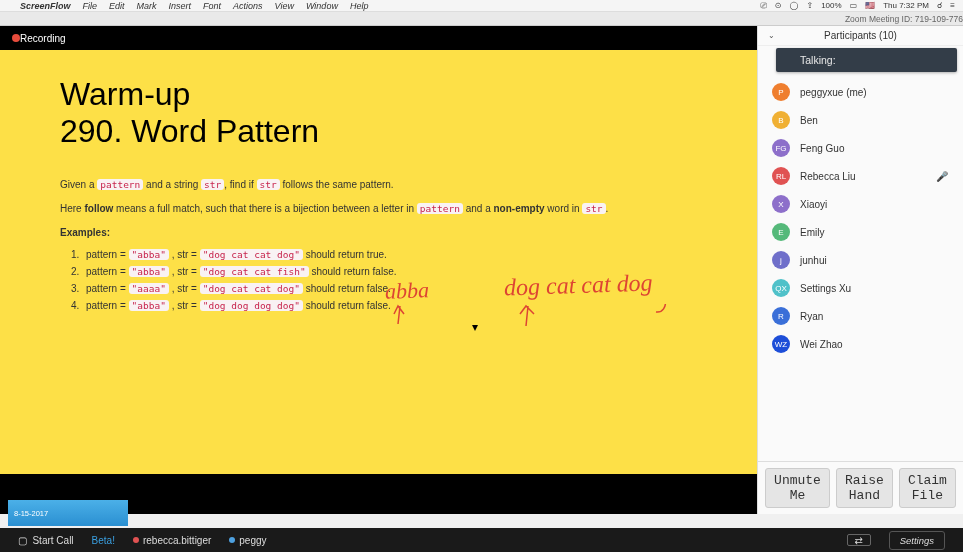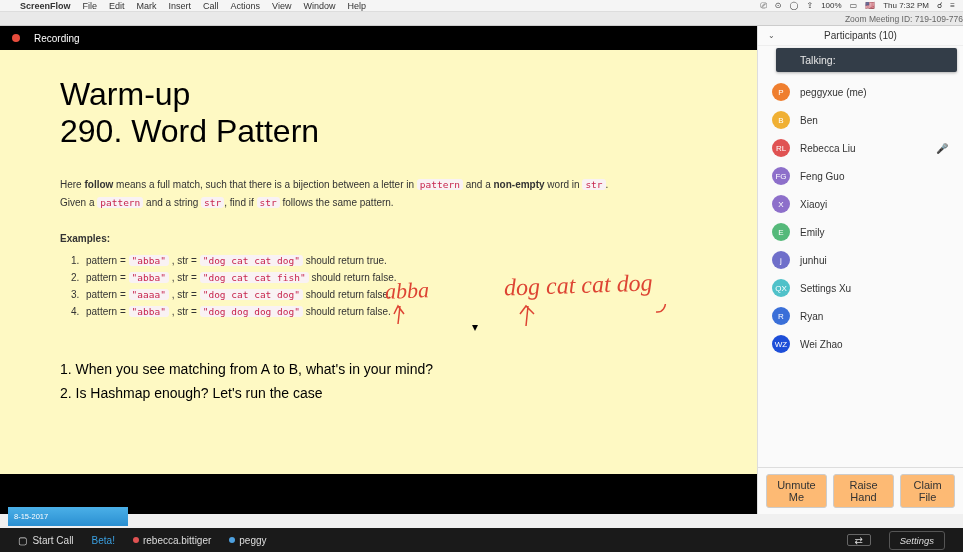--- a/index.html
+++ b/index.html
@@ -1,58 +1,58 @@
 <!DOCTYPE html>
 <html><head>
 <meta charset="utf-8">
 <style>
 * { margin: 0; padding: 0; box-sizing: border-box; }
 body { font-family: -apple-system, BlinkMacSystemFont, "Helvetica Neue", sans-serif; width: 963px; height: 552px; background: #f0f0f0; overflow: hidden; }
 
 
 .menubar { height: 12px; background: #f5f5f5; display: flex; align-items: center; padding: 0 8px; font-size: 9px; color: #333; justify-content: space-between; border-bottom: 1px solid #ddd; }
-.menubar-left { display: flex; gap: 12px; align-items: center; }
+.menubar-left { display: flex; gap: 12px; align-items: center; font-style: italic; }
 .menubar-left .apple { font-size: 10px; }
 .menubar-left .appname { font-weight: 600; }
 .menubar-right { display: flex; gap: 8px; align-items: center; font-size: 8px; }
 .menubar-right span { white-space: nowrap; }
 
 
 .titlebar { height: 14px; background: #e9e9e9; text-align: right; font-size: 8.5px; color: #666; line-height: 14px; border-bottom: 1px solid #ccc; }
 
 
 .main { display: flex; height: 488px; background: #fff; }
 .videoarea { flex: 1; display: flex; flex-direction: column; background: #000; min-width: 0; }
-.rec-bar { height: 24px; color: #fff; display: flex; align-items: center; padding: 0 12px; font-size: 10px; gap: 14px; }
+.rec-bar { height: 24px; color: #fff; display: flex; align-items: center; padding: 0 12px; font-size: 10px; gap: 0; }
 .rec-dot { width: 8px; height: 8px; background: #e74c3c; border-radius: 50%; }
-.slide { flex: 1; background: #fef9c3; margin:0; padding: 26px 60px 18px 60px; position: relative; overflow: hidden; }
+.slide { flex: 1; background: #fde047; margin:0; padding: 26px 60px 18px 60px; position: relative; overflow: hidden; }
 .slide h1 { font-size: 32px; font-weight: 400; color: #000; line-height: 1.15; margin-bottom: 26px; font-family: "Helvetica Neue", sans-serif; }
 .slide .desc { font-size: 10px; color: #333; line-height: 1.8; font-family: Helvetica, Arial, sans-serif; }
 .slide .desc .code { color: #c7254e; background: #f9f2f4; padding: 0 3px; border-radius: 3px; font-family: Menlo,Monaco,monospace; font-size: 9.5px; }
 .slide .desc .str { color: #c7254e; background: #f9f2f4; padding: 0 3px; border-radius: 3px; font-family: Menlo,Monaco,monospace; font-size: 9.5px; }
 .slide .desc strong { font-weight: 700; }
 .slide ol { font-size: 10px; color: #333; margin-left: 22px; margin-top: 4px; line-height: 1.7; font-family: Helvetica,Arial,sans-serif;}
 .slide ol li { padding-left: 4px; }
 .annot { position: absolute; font-family: "Comic Sans MS", cursive; color: #d43; font-size: 22px; font-style: italic; transform: rotate(-2deg); }
 .followups { margin-top: 38px; font-size: 14px; font-weight: 400; color: #000; line-height: 1.7; }
 .blackbar { height: 40px; background: #000; }
 
 .sidebar { width: 206px; background: #fafafa; border-left: 1px solid #ddd; display: flex; flex-direction: column; }
 .part-header { height: 20px; font-size: 10px; text-align: center; line-height: 20px; color: #333; position: relative; border-bottom: 1px solid #eee; }
 .part-header .chev { position: absolute; left: 10px; font-size: 8px; color: #555; }
 .talking { background: #333d48; color: #e8e8e8; font-size: 10.5px; padding: 6px 24px; margin: 2px 6px 6px 18px; border-radius: 2px; box-shadow: 0 1px 3px rgba(0,0,0,.3); }
 .plist { flex: 1; overflow-y: auto; }
 .prow { display: flex; align-items: center; padding: 5px 14px; font-size: 10px; color: #333; gap: 10px; }
 .avatar { width: 18px; height: 18px; border-radius: 50%; display: flex; align-items: center; justify-content: center; color: #fff; font-size: 8px; font-weight: 500; flex-shrink: 0; }
 .mic-icon { margin-left: auto; color: #6bbf59; font-size: 10px; }
 .part-actions { display: flex; gap: 6px; padding: 6px 8px; border-top: 1px solid #ddd; justify-content: center; }
-.part-actions button { font-size: 11px; padding: 4px 8px; border: 1px solid #ccc; background: #fdba74; border-radius: 3px; cursor: pointer; color: #333; }
-
-
-.date-ribbon { height: 19px; background: linear-gradient(#4bb0e8,#2a8fd1); color: #fff; font-size: 7.5px; display: flex; align-items: center; padding: 0 6px; width: 120px; margin-left: 8px; position: absolute; bottom: 26px; }
+.part-actions button { font-size: 13px; padding: 4px 8px; border: 1px solid #ccc; background: #e5e5e5; border-radius: 3px; cursor: pointer; color: #333; font-family: Liberation Mono, monospace; }
+
+
+.date-ribbon { height: 26px; background: linear-gradient(#4bb0e8,#2a8fd1); color: #fff; font-size: 7.5px; display: flex; align-items: center; padding: 0 6px; width: 120px; margin-left: 8px; position: absolute; bottom: 26px; }
 .zoombar { height: 24px; background: #1a1a1a; display: flex; align-items: center; padding: 0 18px; gap: 18px; font-size: 10px; color: #ddd; position: absolute; bottom: 0; left: 0; right: 0; }
 .zoombar .cam { display: flex; align-items: center; gap: 5px; }
 .zoombar .beta { color: #3a9fe0; }
 .zoombar .user { display: flex; align-items: center; gap: 4px; }
 .zoombar .dot { width: 6px; height: 6px; border-radius: 50%; }
 .zoombar .spacer { flex: 1; }
 .zoombar .settings { border: 1px solid #555; padding: 3px 10px; border-radius: 3px; font-size: 9.5px; font-style: italic; }
 .zoombar .sw { width: 24px; height: 12px; border: 1px solid #666; border-radius: 2px; display: flex; align-items: center; justify-content: center; }
 
 
@@ -62,21 +62,21 @@
 <body>
 
 <div class="menubar">
   <div class="menubar-left">
     <span class="apple"></span>
     <span class="appname">ScreenFlow</span>
     <span>File</span>
     <span>Edit</span>
     <span>Mark</span>
     <span>Insert</span>
-    <span>Call</span>
+    <span>Font</span>
     <span>Actions</span>
     <span>View</span>
     <span>Window</span>
     <span>Help</span>
   </div>
   <div class="menubar-right">
     <span>⎚</span>
     <span>⊙</span>
     <span>◯</span>
     <span>⇪</span>
@@ -96,49 +96,45 @@
     <div class="rec-bar">
       <span class="rec-dot"></span>
       <span>Recording</span>
     </div>
     <div class="slide">
       <h1>
         <span>Warm-up</span><br>
         <span>290. Word Pattern</span>
       </h1>
       <div class="desc">
+        <p>
+          <span>Given a </span><span class="code">pattern</span><span> and a string </span><span class="code">str</span><span>, find if </span><span class="code">str</span><span> follows the same pattern.</span>
+        </p>
         <p style="margin-top:6px">
           <span>Here </span><strong>follow</strong><span> means a full match, such that there is a bijection between a letter in </span><span class="code">pattern</span><span> and a </span><strong>non-empty</strong><span> word in </span><span class="code">str</span><span>.</span>
         </p>
-        <p>
-          <span>Given a </span><span class="code">pattern</span><span> and a string </span><span class="code">str</span><span>, find if </span><span class="code">str</span><span> follows the same pattern.</span>
-        </p>
-        <p style="margin-top:18px"><strong>Examples:</strong></p>
+        <p style="margin-top:6px"><strong>Examples:</strong></p>
         <ol id="examples-list">
             <li>pattern = <span class="str">"abba"</span> , str = <span class="str">"dog cat cat dog"</span>  should return true.</li>
             <li>pattern = <span class="str">"abba"</span> , str = <span class="str">"dog cat cat fish"</span>  should return false.</li>
             <li>pattern = <span class="str">"aaaa"</span> , str = <span class="str">"dog cat cat dog"</span>  should return false.</li>
             <li>pattern = <span class="str">"abba"</span> , str = <span class="str">"dog dog dog dog"</span>  should return false.</li>
           </ol>
       </div>
 
       <div class="annot" style="left:385px; top:228px;">abba</div>
       <div class="annot" style="left:504px; top:222px; font-size:24px">dog cat cat dog</div>
       <svg style="position:absolute; left:388px; top:254px;" width="300" height="30">
         <path d="M12 2 L10 20 M6 10 L10 2 L16 10" stroke="#d43" stroke-width="1.5" fill="none"></path>
         <path d="M140 2 L138 22 M132 10 L138 2 L146 10" stroke="#d43" stroke-width="1.5" fill="none"></path>
         <path d="M266 -12 C 280 -18, 282 10, 268 8" stroke="#d43" stroke-width="1.5" fill="none"></path>
       </svg>
 
       <span class="cursor" style="left:472px; top:270px">▾</span>
 
-      <div class="followups">
-        <div>1. When you see matching from A to B, what's in your mind?</div>
-        <div>2. Is Hashmap enough? Let's run the case</div>
-      </div>
     </div>
     <div class="blackbar"></div>
   </div>
 
   <div class="sidebar">
     <div class="part-header">
       <span class="chev">⌄</span>
       <span>Participants (10)</span>
     </div>
     <div class="talking">
@@ -147,27 +143,27 @@
     <div class="plist" id="plist">
         <div class="prow">
           <div class="avatar" style="background: rgb(239, 126, 46);">P</div>
           <span>peggyxue (me)</span>
         </div>
         <div class="prow">
           <div class="avatar" style="background: rgb(240, 176, 51);">B</div>
           <span>Ben</span>
         </div>
         <div class="prow">
+          <div class="avatar" style="background: rgb(141, 111, 202);">FG</div>
+          <span>Feng Guo</span>
+        </div>
+        <div class="prow">
           <div class="avatar" style="background: rgb(224, 82, 82);">RL</div>
           <span>Rebecca Liu</span>
           <span class="mic-icon">🎤</span>
-        </div>
-        <div class="prow">
-          <div class="avatar" style="background: rgb(141, 111, 202);">FG</div>
-          <span>Feng Guo</span>
         </div>
         <div class="prow">
           <div class="avatar" style="background: rgb(141, 111, 202);">X</div>
           <span>Xiaoyi</span>
         </div>
         <div class="prow">
           <div class="avatar" style="background: rgb(85, 185, 122);">E</div>
           <span>Emily</span>
         </div>
         <div class="prow">

